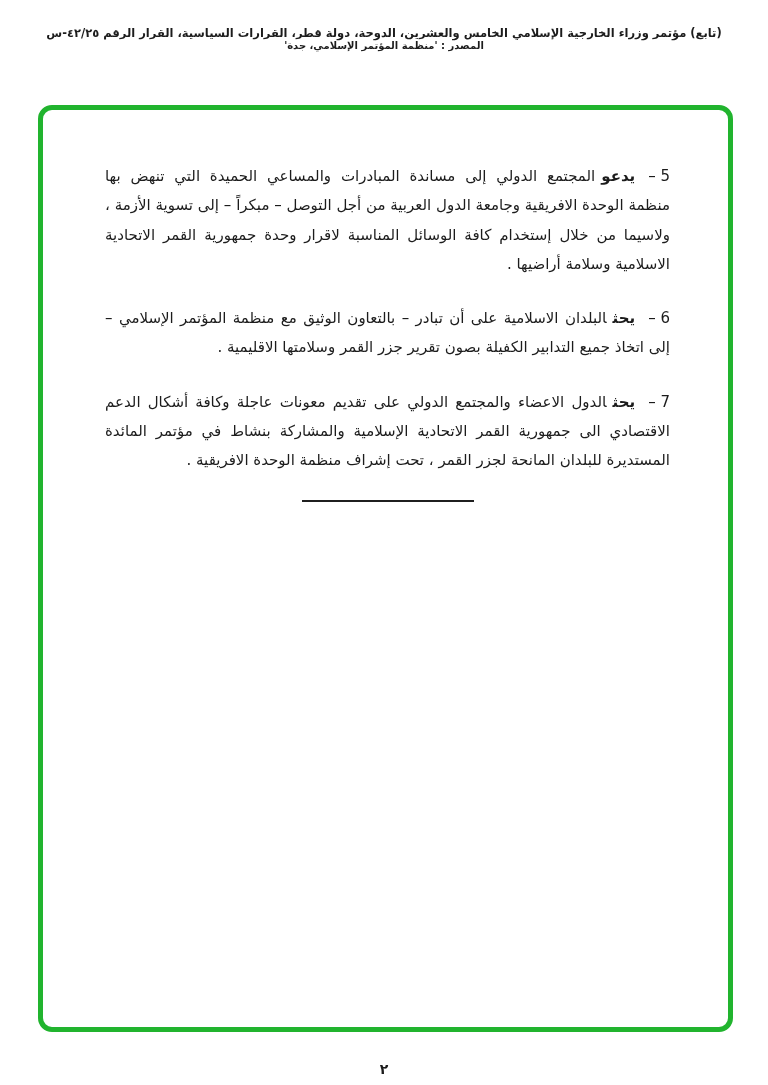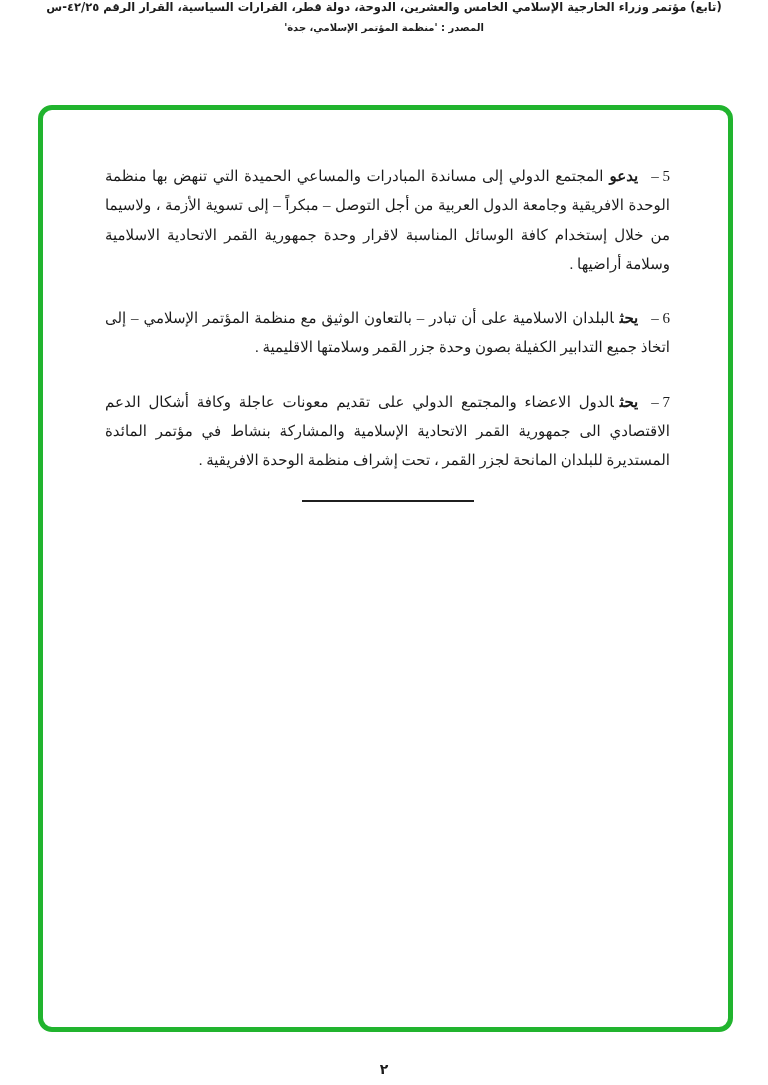--- a/index.html
+++ b/index.html
@@ -13,42 +13,41 @@
   .page {
     position: relative;
     width: 768px;
     height: 1085px;
     background: #ffffff;
     overflow: hidden;
   }
   .doc-header {
     direction: rtl;
     text-align: center;
+    padding-top: 26px;
   }
   .doc-header .h-line1 {
     font-size: 11.5px;
     font-weight: bold;
     letter-spacing: 0;
   }
   .doc-header .h-line2 {
     font-size: 10px;
     font-weight: bold;
-    margin-top: 8px;
     text-align: center;
   }
   .frame {
     position: absolute;
     left: 38px;
     top: 105px;
     width: 685px;
     height: 917px;
     border: 5px solid #ec4899;
     border-radius: 14px;
     background: #ffffff;
-    font-family: Liberation Serif, serif;
   }
   .content {
     direction: rtl;
     padding: 52px 58px 0 62px;
   }
   .item {
     font-size: 15px;
     line-height: 1.95;
     text-align: justify;
     margin: 0 0 25px 0;
@@ -88,21 +87,21 @@
   <header class="doc-header">
     <div class="h-line1">(تابع) مؤتمر وزراء الخارجية الإسلامي الخامس والعشرين، الدوحة، دولة قطر، القرارات السياسية، القرار الرقم ٤٢/٢٥-س</div>
     <div class="h-line2">المصدر :  'منظمة المؤتمر الإسلامي، جدة'</div>
   </header>
 
   <div class="frame" style="border-color: rgb(33, 180, 46);">
     <div class="content">
 
       <p class="item"><span class="marker">– 5</span><span class="lead">يدعو</span><span class="body-text">المجتمع الدولي إلى مساندة المبادرات والمساعي الحميدة التي تنهض بها منظمة الوحدة الافريقية وجامعة الدول العربية من أجل التوصل – مبكراً – إلى تسوية الأزمة ، ولاسيما من خلال إستخدام كافة الوسائل المناسبة لاقرار وحدة جمهورية القمر الاتحادية الاسلامية وسلامة أراضيها .</span></p>
 
-      <p class="item"><span class="marker">– 6</span><span class="lead">يحث</span><span class="body-text">البلدان الاسلامية على أن تبادر – بالتعاون الوثيق مع منظمة المؤتمر الإسلامي – إلى اتخاذ جميع التدابير الكفيلة بصون وحدة جزر القمر وسلامتها الاقليمية .</span></p>
+      <p class="item"><span class="marker">– 6</span><span class="lead">يحث</span><span class="body-text">البلدان الاسلامية على أن تبادر – بالتعاون الوثيق مع منظمة المؤتمر الإسلامي – إلى اتخاذ جميع التدابير الكفيلة بصون تقرير جزر القمر وسلامتها الاقليمية .</span></p>
 
       <p class="item"><span class="marker">– 7</span><span class="lead">يحث</span><span class="body-text">الدول الاعضاء والمجتمع الدولي على تقديم معونات عاجلة وكافة أشكال الدعم الاقتصادي الى جمهورية القمر الاتحادية الإسلامية والمشاركة بنشاط في مؤتمر المائدة المستديرة للبلدان المانحة لجزر القمر ، تحت إشراف منظمة الوحدة الافريقية .</span></p>
 
 
 
 
       <hr class="end-separator">
 
     </div>
   </div>

